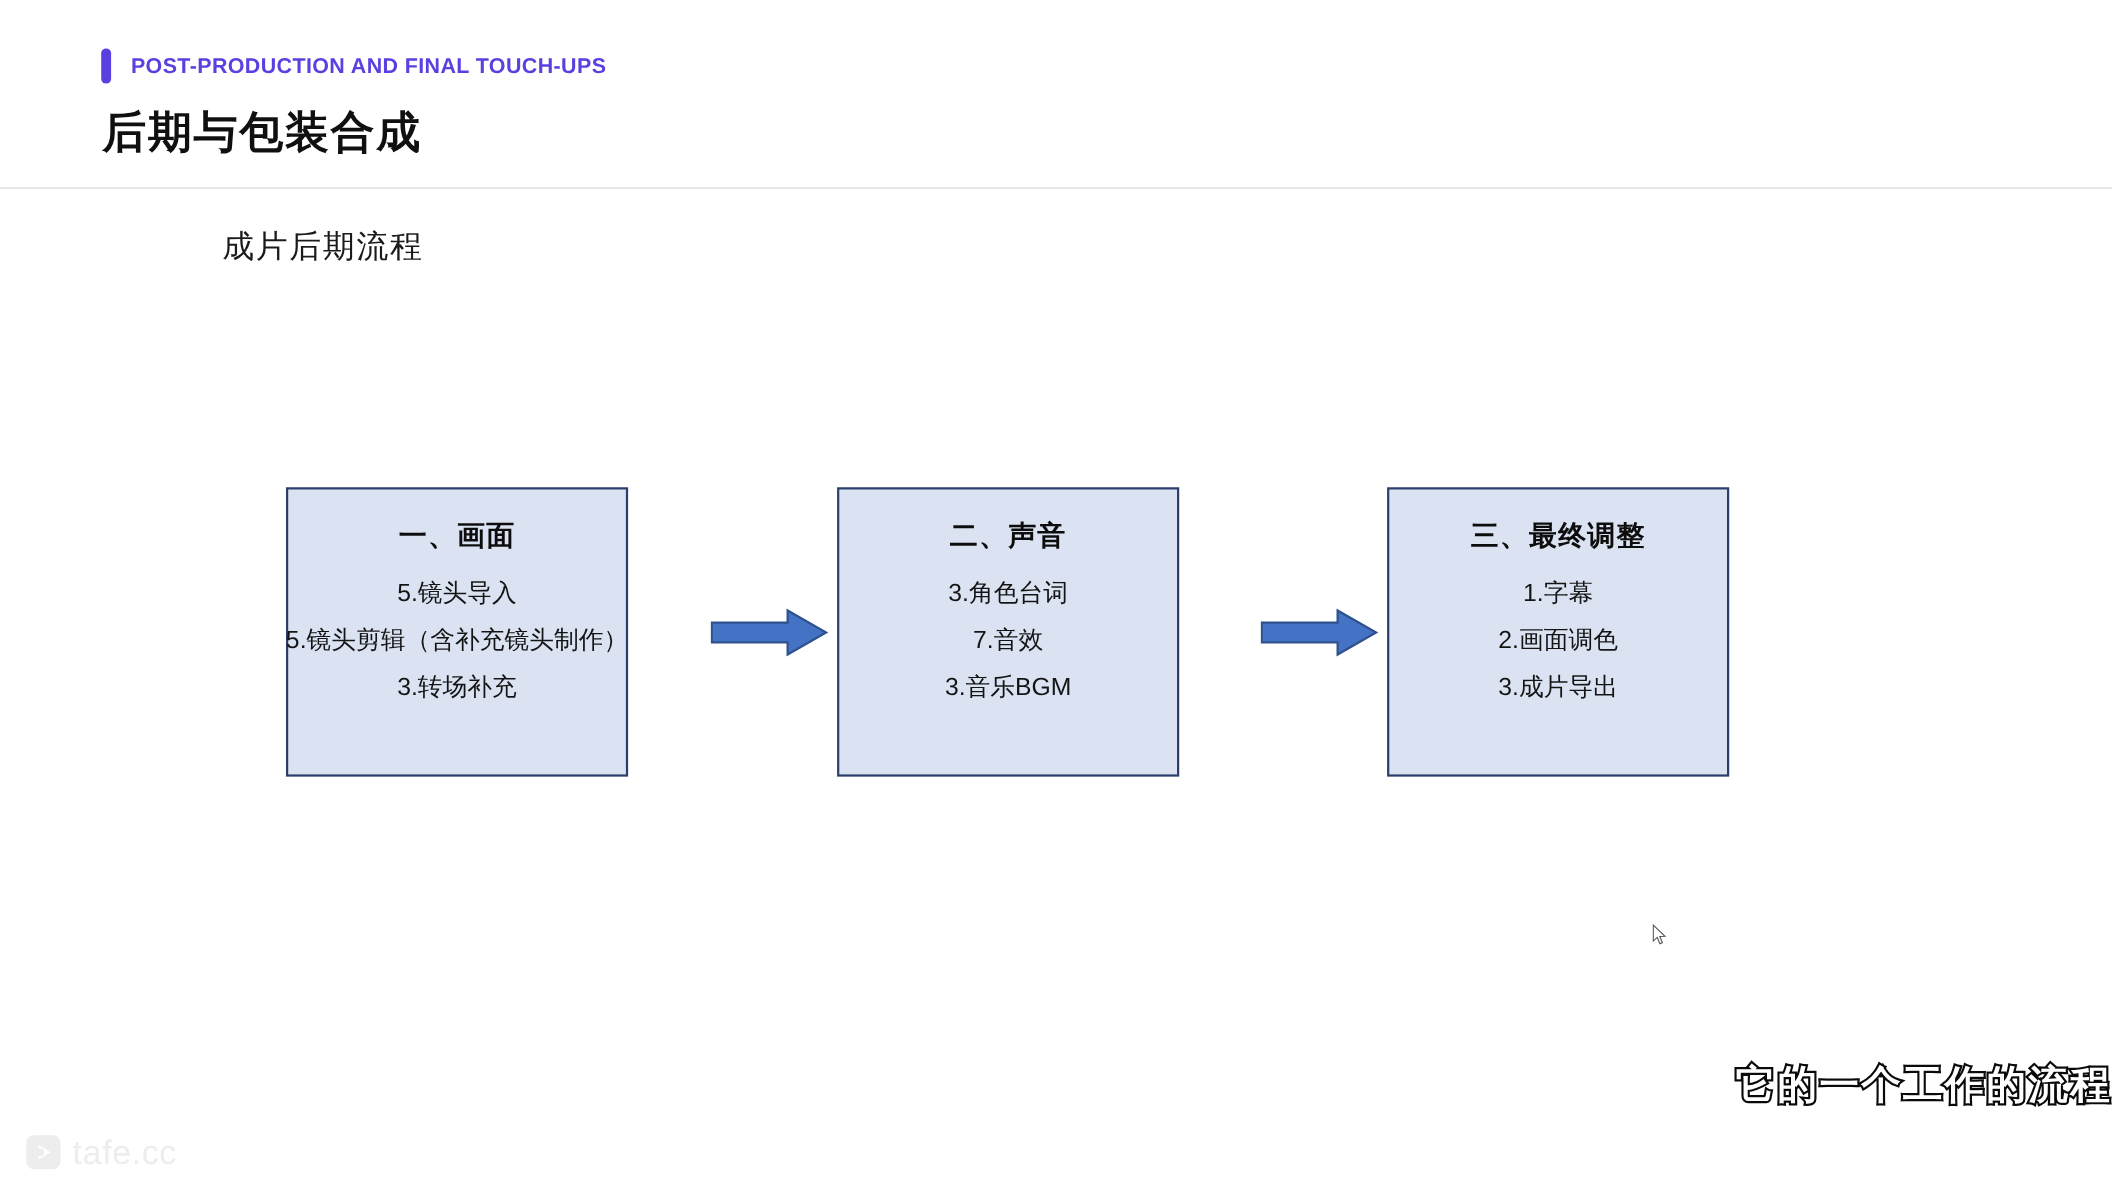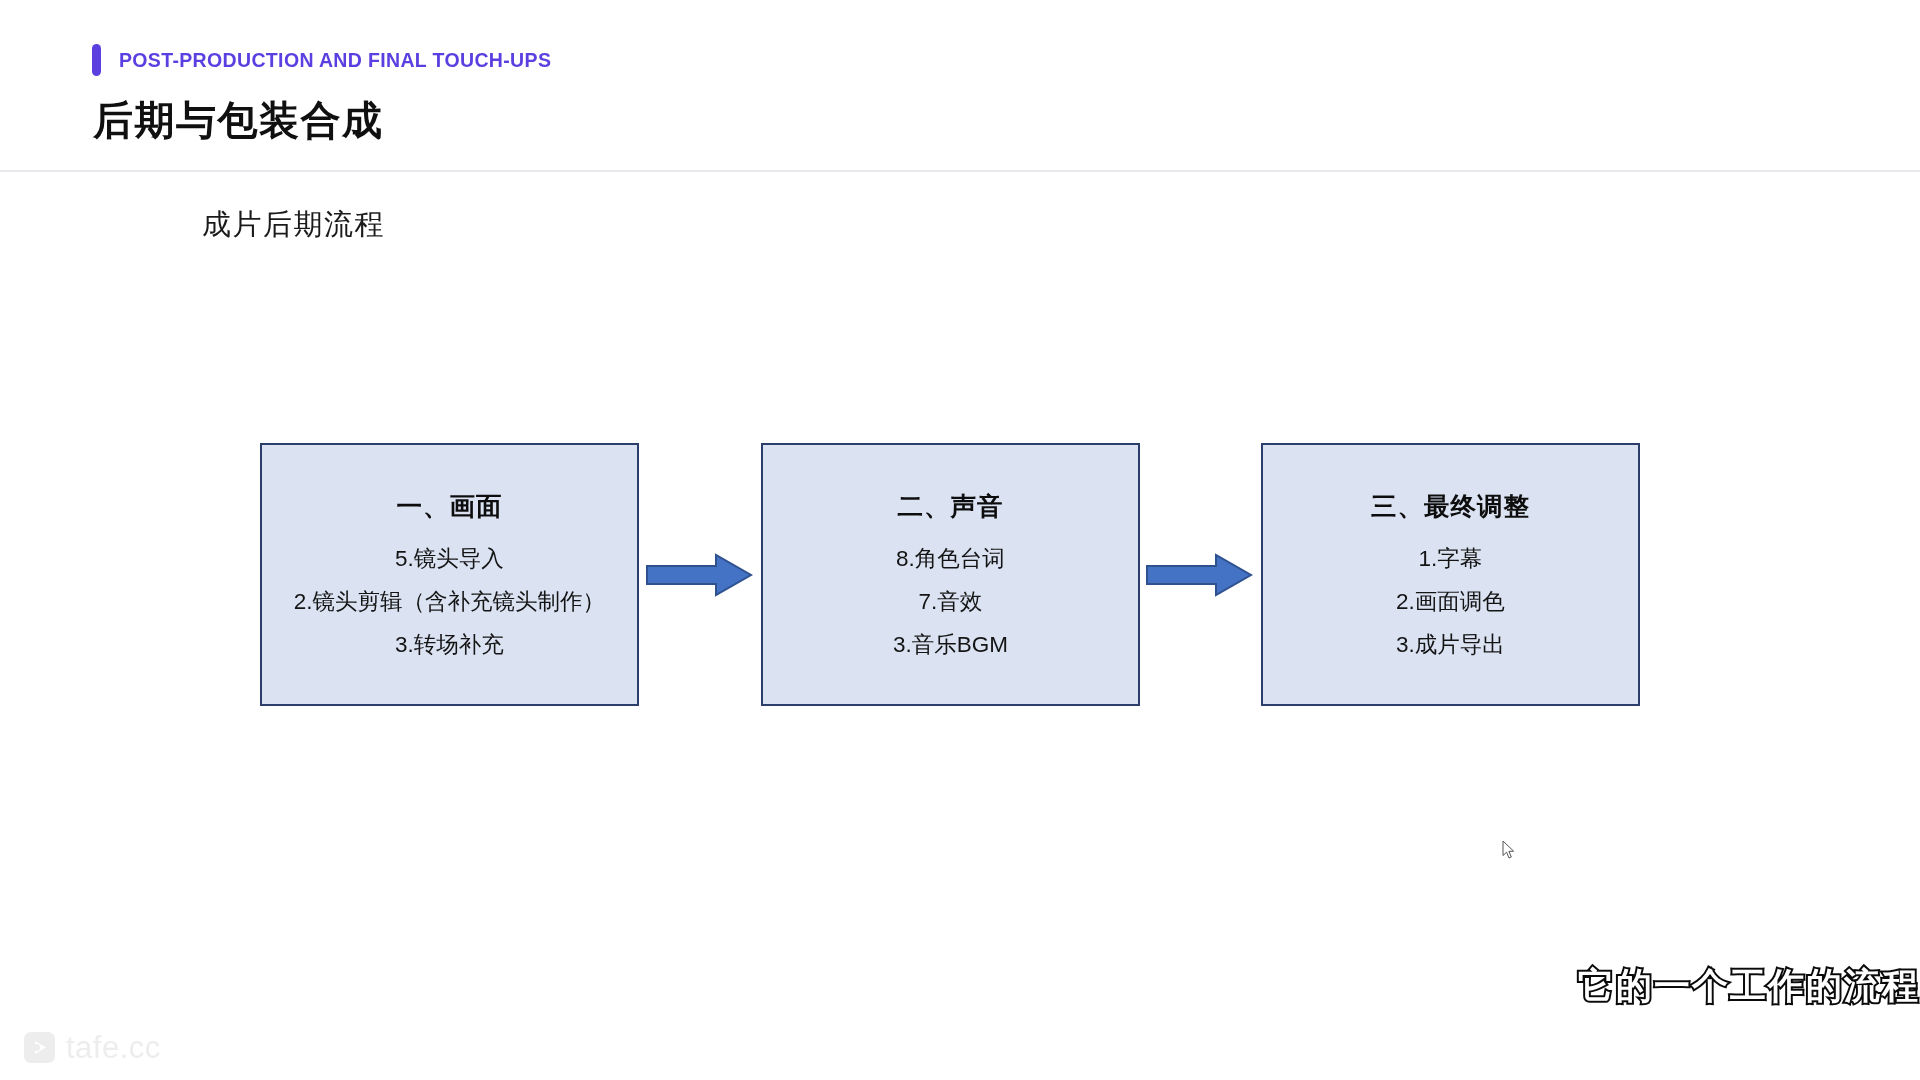--- a/index.html
+++ b/index.html
@@ -81,30 +81,30 @@
     position: absolute;
     left: 0;
     top: 443px;
     width: 1920px;
     height: 270px;
   }
 
   .flow-step {
     position: absolute;
     top: 0;
-    width: 379px;
+    width: 311px;
     height: 263px;
     background: #dbe3f3;
     border: 2px solid #2c3e6b;
     box-sizing: border-box;
     display: flex;
     flex-direction: column;
     align-items: center;
     justify-content: flex-start;
-    padding-top: 44px;
+    padding-top: 24px;
   }
   #flow-step-1 { left: 260px; }
   #flow-step-2 { left: 761px; }
   #flow-step-3 { left: 1261px; }
 
   .flow-step-title {
     font-size: 25.5px;
     font-weight: bold;
     color: #0d0d0d;
     letter-spacing: 1px;
@@ -194,33 +194,33 @@
   <div id="header-rule"></div>
 </div>
 
 <div id="section-heading">成片后期流程</div>
 
 <div id="flow-diagram">
 
   <div class="flow-step" id="flow-step-1">
     <div class="flow-step-title">一、画面</div>
     <div class="flow-step-item">5.镜头导入</div>
-    <div class="flow-step-item">2.镜头剪辑（含补充镜头制作）</div>
+    <div class="flow-step-item">5.镜头剪辑（含补充镜头制作）</div>
     <div class="flow-step-item">3.转场补充</div>
   </div>
 
   <div class="flow-arrow" id="flow-arrow-1">
     <svg width="107" height="44" viewBox="0 0 107 44" xmlns="http://www.w3.org/2000/svg">
       <polygon points="1,13 70,13 70,2 105,22 70,42 70,31 1,31" fill="#4472c4" stroke="#2f528f" stroke-width="2" stroke-linejoin="miter"></polygon>
     </svg>
   </div>
 
   <div class="flow-step" id="flow-step-2">
     <div class="flow-step-title">二、声音</div>
-    <div class="flow-step-item">8.角色台词</div>
+    <div class="flow-step-item">3.角色台词</div>
     <div class="flow-step-item">7.音效</div>
     <div class="flow-step-item">3.音乐BGM</div>
   </div>
 
   <div class="flow-arrow" id="flow-arrow-2">
     <svg width="107" height="44" viewBox="0 0 107 44" xmlns="http://www.w3.org/2000/svg">
       <polygon points="1,13 70,13 70,2 105,22 70,42 70,31 1,31" fill="#4472c4" stroke="#2f528f" stroke-width="2" stroke-linejoin="miter"></polygon>
     </svg>
   </div>
 

